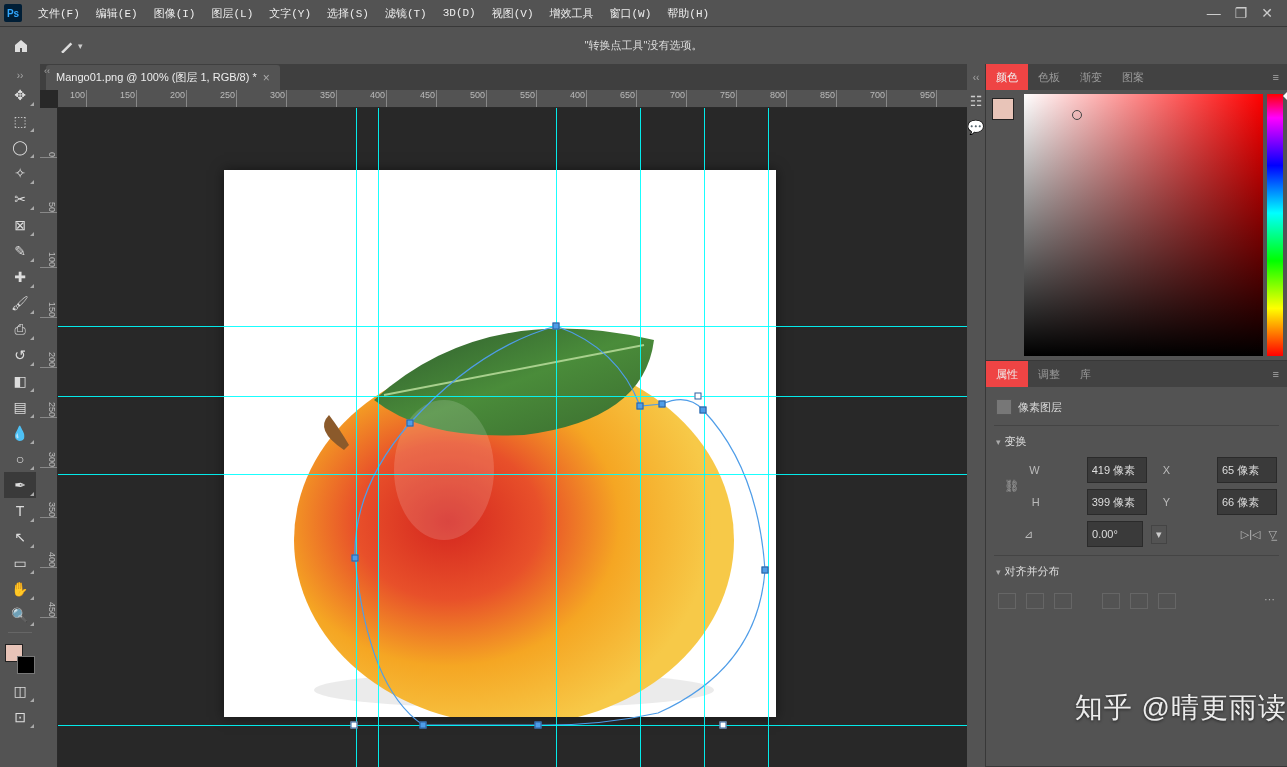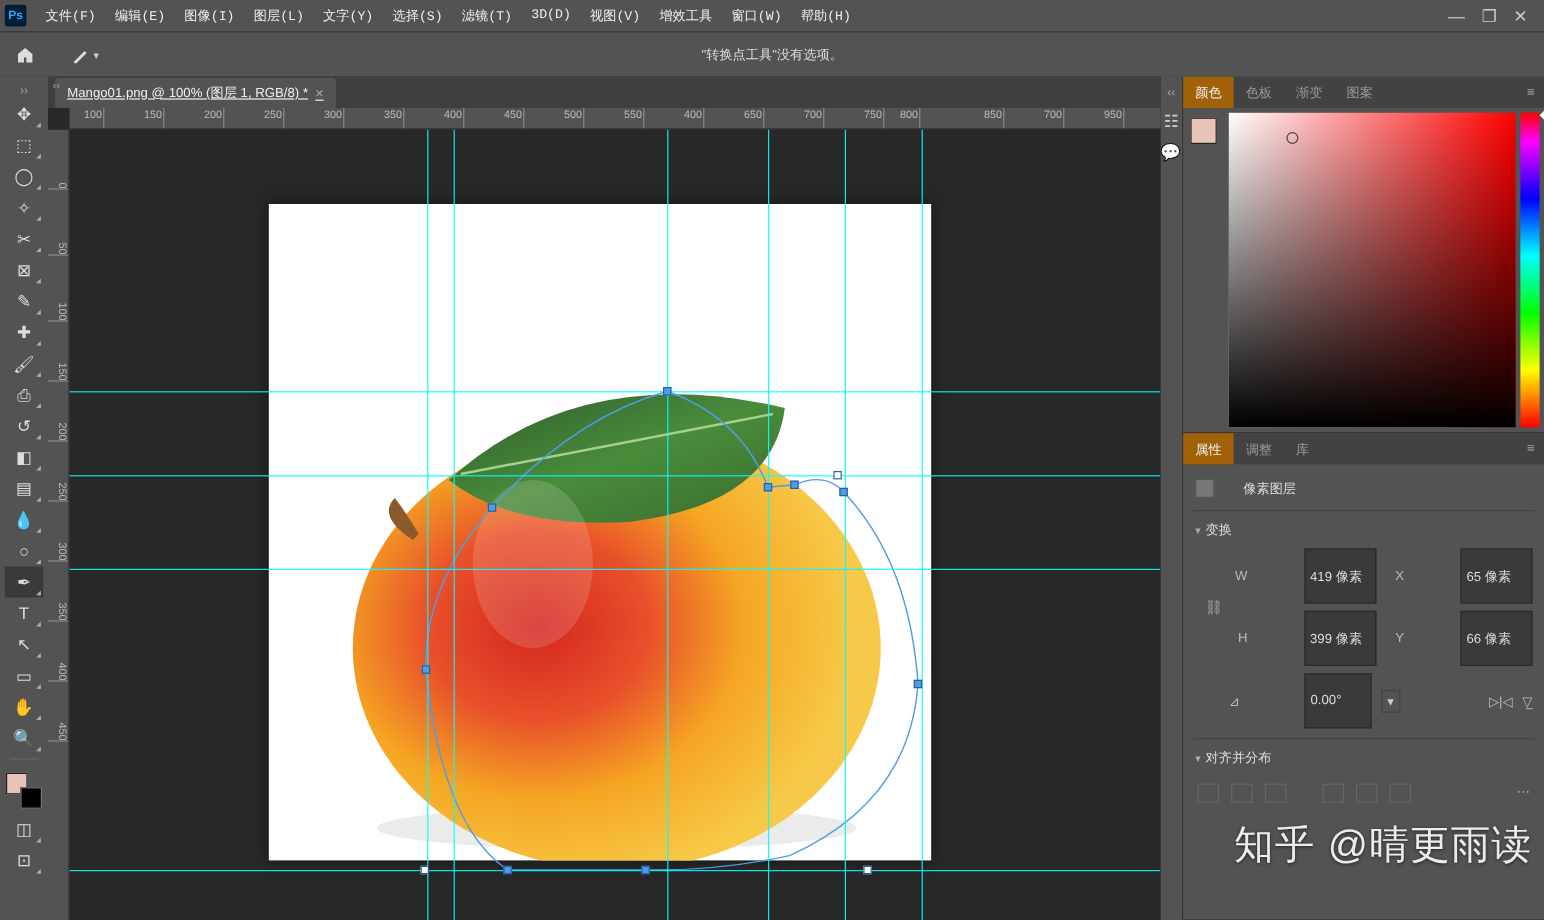--- a/index.html
+++ b/index.html
@@ -27,21 +27,21 @@
 .tool { width: 32px; height: 26px; display: flex; align-items: center; justify-content: center; color: #ddd; font-size: 14px; position: relative; }
 .tool.active { background: #3a3a3a; }
 .tool::after { content: ""; position: absolute; bottom: 2px; right: 2px; border: 2px solid transparent; border-right-color: #aaa; border-bottom-color: #aaa; width: 0; height: 0; }
 .swatch-pair { position: relative; width: 30px; height: 30px; margin-top: 6px; }
 .swatch-fg { position: absolute; width: 18px; height: 18px; top: 0; left: 0; border: 1px solid #222; }
 .swatch-bg { position: absolute; width: 18px; height: 18px; bottom: 0; right: 0; background: #000; border: 1px solid #777; }
 
 
 .doc-area { flex: 1; display: flex; flex-direction: column; background: #282828; position: relative; }
 .doc-tabs { height: 26px; background: #3f3f3f; display: flex; align-items: flex-end; padding-left: 6px; }
-.doc-tab { background: #535353; padding: 5px 10px; font-size: 11px; color: #eee; display: flex; align-items: center; gap: 6px; border-top-left-radius: 3px; border-top-right-radius: 3px; text-decoration: underline; }
+.doc-tab { background: #535353; padding: 5px 10px; font-size: 11px; color: #eee; display: flex; align-items: center; gap: 6px; border-top-left-radius: 3px; border-top-right-radius: 3px; }
 .doc-tab .close { color: #aaa; font-size: 12px; }
 
 .ruler-h { height: 18px; background: #535353; border-bottom: 1px solid #2a2a2a; position: relative; margin-left: 18px; overflow: hidden; }
 .ruler-h .tick { position: absolute; top: 0; height: 100%; color: #bbb; font-size: 9px; border-right: 1px solid #888; padding-right: 1px; display: flex; align-items: flex-start; }
 .ruler-v { width: 18px; background: #535353; border-right: 1px solid #2a2a2a; position: absolute; left: 0; top: 0; bottom: 0; overflow: hidden; }
 .ruler-v .tick { position: absolute; left: 0; width: 100%; color: #bbb; font-size: 9px; border-bottom: 1px solid #888; writing-mode: vertical-rl; text-orientation: mixed; }
 
 .canvas-wrap { flex: 1; position: relative; background: #282828; overflow: hidden; }
 .canvas-inner { position: absolute; left: 18px; top: 0; right: 0; bottom: 0; }
 .canvas { position: absolute; background: #fff; box-shadow: 0 0 12px rgba(0,0,0,.5); }
@@ -57,55 +57,55 @@
 
 .panels { width: 320px; background: #535353; display: flex; }
 .mini-panels { width: 28px; background: #535353; display: flex; flex-direction: column; align-items: center; padding-top: 8px; gap: 10px; border-right: 1px solid #383838; }
 .mini-panels .chevron { color: #aaa; font-size: 10px; }
 .mini-icon { color: #ccc; font-size: 14px; }
 .panel-stack { flex: 1; display: flex; flex-direction: column; }
 
 .panel { border-bottom: 1px solid #383838; }
 .panel-tabs { display: flex; height: 26px; background: #424242; align-items: center; }
 .panel-tab { padding: 0 10px; height: 100%; display: flex; align-items: center; color: #999; font-size: 11px; }
-.panel-tab.active { background: #a16207; color: #eee; }
+.panel-tab.active { background: #ef4444; color: #eee; }
 .panel-menu { margin-left: auto; padding: 0 8px; color: #aaa; }
 
 .color-panel-body { display: flex; height: 270px; }
 .color-left { width: 34px; display: flex; flex-direction: column; align-items: center; padding-top: 8px; gap: 2px; }
 .color-swatch { width: 22px; height: 22px; border: 1px solid #222; }
 .color-swatch.small { width: 16px; height: 16px; position: relative; top: -8px; left: 6px; z-index: -1; }
 .color-picker { flex: 1; position: relative; margin: 4px; }
 .hue-bar { width: 16px; margin: 4px 4px 4px 0; background: linear-gradient(to bottom, #ff0000, #ff00ff, #8000ff, #0000ff, #0080ff, #00ffff, #00ff80, #00ff00, #80ff00, #ffff00, #ff8000, #ff0000); position: relative; }
 .hue-marker { position: absolute; right: -4px; top: -2px; width: 0; height: 0; border: 4px solid transparent; border-right-color: #fff; }
 .sat-val { position: absolute; inset: 0; }
 .picker-cursor { position: absolute; width: 10px; height: 10px; border: 1px solid #444; border-radius: 50%; transform: translate(-50%,-50%); }
 
 .props-body { padding: 8px; }
-.props-header { display: flex; align-items: center; gap: 24px; padding: 4px 2px 10px; font-size: 11px; color: #ddd; }
+.props-header { display: flex; align-items: center; gap: 6px; padding: 4px 2px 10px; font-size: 11px; color: #ddd; }
 .props-icon { width: 16px; height: 16px; background: #777; border: 1px solid #555; }
 .section { border-top: 1px solid #444; padding: 8px 2px; }
 .section-title { display: flex; align-items: center; gap: 4px; color: #ddd; margin-bottom: 8px; }
 .chev { font-size: 9px; color: #aaa; }
 .transform-grid { display: grid; grid-template-columns: auto auto auto 1fr auto 1fr; gap: 6px 8px; align-items: center; padding-left: 6px; }
 .link-icon { grid-row: span 2; color: #aaa; font-size: 12px; padding: 0 2px; }
 .fld-label { color: #bbb; text-align: right; }
-.fld { background: #3a3a3a; border: 1px solid #2a2a2a; color: #ddd; padding: 16px 4px; width: 60px; font-size: 11px; margin-left: 39px; }
+.fld { background: #3a3a3a; border: 1px solid #2a2a2a; color: #ddd; padding: 6px 4px; width: 60px; font-size: 11px; margin-left: 39px; }
 .angle-row { display: flex; align-items: center; gap: 8px; padding: 6px 0 0 28px; }
 .angle-btn { width: 16px; color: #bbb; }
 .flip-btns { margin-left: auto; display: flex; gap: 8px; color: #bbb; }
 .align-label { color: #bbb; padding: 6px 0; }
 .align-btns { display: flex; gap: 10px; padding: 6px 2px; color: #888; }
 .align-btn { width: 18px; height: 16px; border: 1px solid #666; position: relative; }
 
 .bottom-panel-tabs { display: flex; height: 24px; background: #424242; align-items: center; padding-left: 6px; gap: 2px; }
 .bp-tab { padding: 3px 8px; color: #999; font-size: 11px; }
 .bp-tab.active { background: #535353; color: #eee; }
 
-.watermark { position: absolute; right: 10px; bottom: 40px; font-size: 33px; color: rgba(255,255,255,.9); text-shadow: 0 1px 3px rgba(0,0,0,.6); font-weight: 400; letter-spacing: 1px; text-align: center; }
+.watermark { position: absolute; right: 0; bottom: 40px; font-size: 28px; color: rgba(255,255,255,.9); text-shadow: 0 1px 3px rgba(0,0,0,.6); font-weight: 400; letter-spacing: 1px; text-align: center; }
 
 .collapse-chevrons { position: absolute; top: 66px; left: 44px; font-size: 9px; color: #aaa; }
 </style>
 </head>
 <body>
 
 <div class="menubar">
   <div class="ps-icon">Ps</div>
   <div class="menu-item">文件(F)</div>
   <div class="menu-item">编辑(E)</div>
@@ -192,21 +192,21 @@
         <div class="tick" style="left: 212px;">300</div>
         <div class="tick" style="left: 262px;">350</div>
         <div class="tick" style="left: 312px;">400</div>
         <div class="tick" style="left: 362px;">450</div>
         <div class="tick" style="left: 412px;">500</div>
         <div class="tick" style="left: 462px;">550</div>
         <div class="tick" style="left: 512px;">400</div>
         <div class="tick" style="left: 562px;">650</div>
         <div class="tick" style="left: 612px;">700</div>
         <div class="tick" style="left: 662px;">750</div>
-        <div class="tick" style="left: 692px;">800</div>
+        <div class="tick" style="left: 712px;">800</div>
         <div class="tick" style="left: 762px;">850</div>
         <div class="tick" style="left: 812px;">700</div>
         <div class="tick" style="left: 862px;">950</div>
       </div>
     <div class="canvas-wrap">
       <div class="ruler-v" id="ruler-v">
           <div class="tick" style="top: 44px;">0</div>
           <div class="tick" style="top: 94px;">50</div>
           <div class="tick" style="top: 144px;">100</div>
           <div class="tick" style="top: 194px;">150</div>

